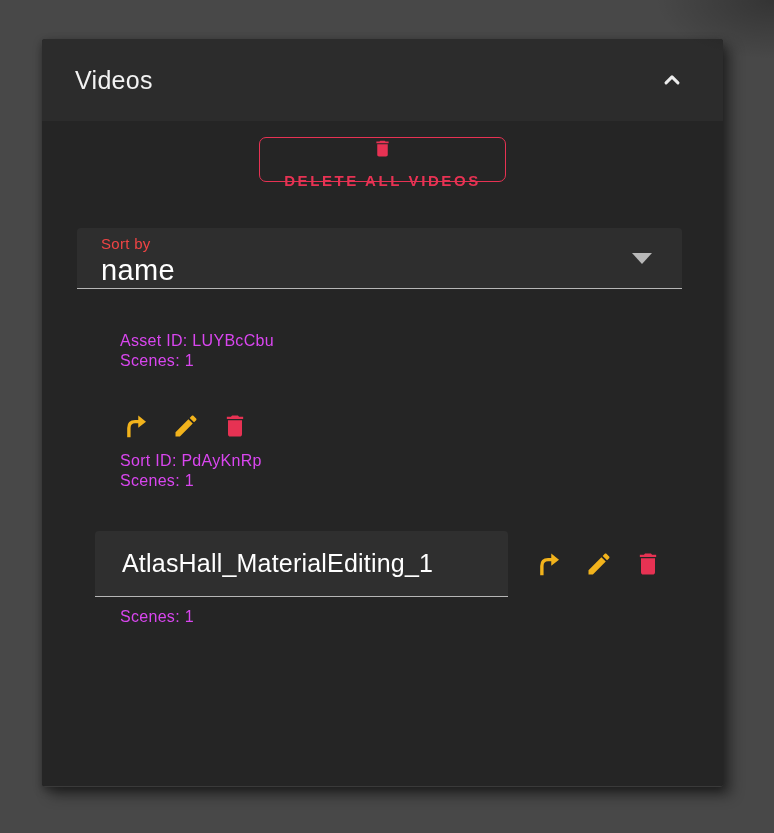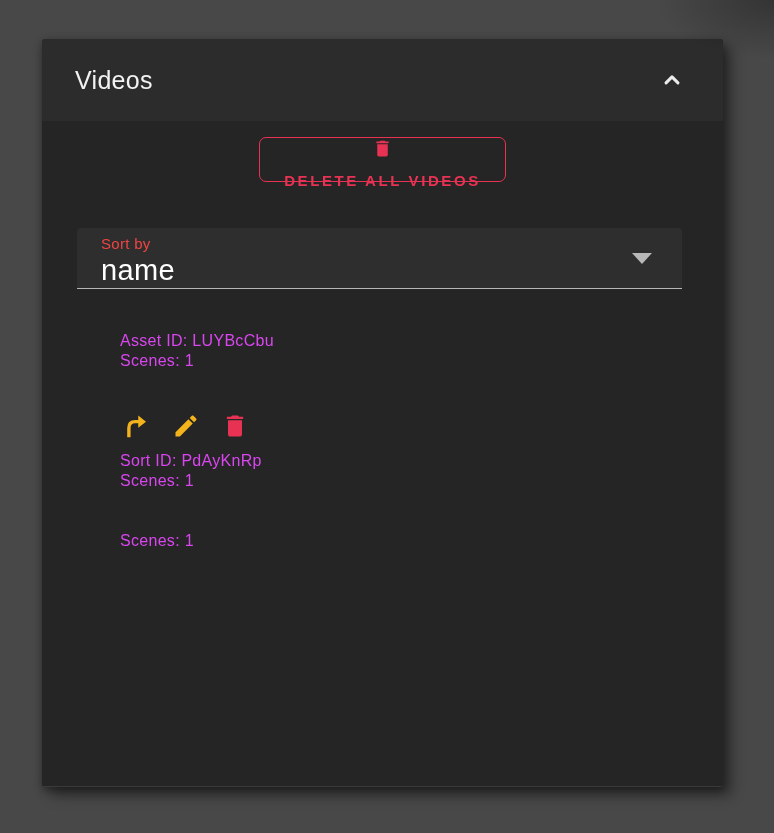--- a/index.html
+++ b/index.html
@@ -210,20 +210,45 @@
               </span>
             </button>
           </div>
           <div class="item-meta">
             <div class="meta-line">Sort ID: PdAyKnRp</div>
             <div class="meta-line">Scenes: 1</div>
           </div>
         </div>
 
         <div class="video-item">
+          <div class="item-row">
+            <input class="name-field" type="text" spellcheck="false" value="AtlasHall_MaterialEditing_1" style="">
+            <button class="icon-btn">
+              <span style="display:flex;">
+                <svg width="30" height="30" viewBox="0 0 24 24">
+                  <path d="M5.5 21 V13.5 Q5.5 8.5 10.5 8.5 H14" fill="none" stroke="#f2b31c" stroke-width="2.7"></path>
+                  <path d="M13 3.6 L19.2 8.5 L13 13.4 Z" fill="#f2b31c"></path>
+                </svg>
+              </span>
+            </button>
+            <button class="icon-btn">
+              <span style="display:flex;">
+                <svg width="28" height="28" viewBox="0 0 24 24">
+                  <path d="M3 17.25V21h3.75L17.81 9.94l-3.75-3.75L3 17.25zM20.71 7.04c.39-.39.39-1.02 0-1.41l-2.34-2.34c-.39-.39-1.02-.39-1.41 0l-1.83 1.83 3.75 3.75 1.83-1.83z" fill="#f2b31c"></path>
+                </svg>
+              </span>
+            </button>
+            <button class="icon-btn">
+              <span style="display:flex;">
+                <svg width="28" height="28" viewBox="0 0 24 24">
+                  <path d="M6 19c0 1.1.9 2 2 2h8c1.1 0 2-.9 2-2V7H6v12zM19 4h-3.5l-1-1h-5l-1 1H5v2h14V4z" fill="#e73253"></path>
+                </svg>
+              </span>
+            </button>
+          </div>
           <div class="item-meta">
             <div class="meta-line">Scenes: 1</div>
           </div>
         </div>
 
       </div>
     </div>
   </section>
 </div>
 

